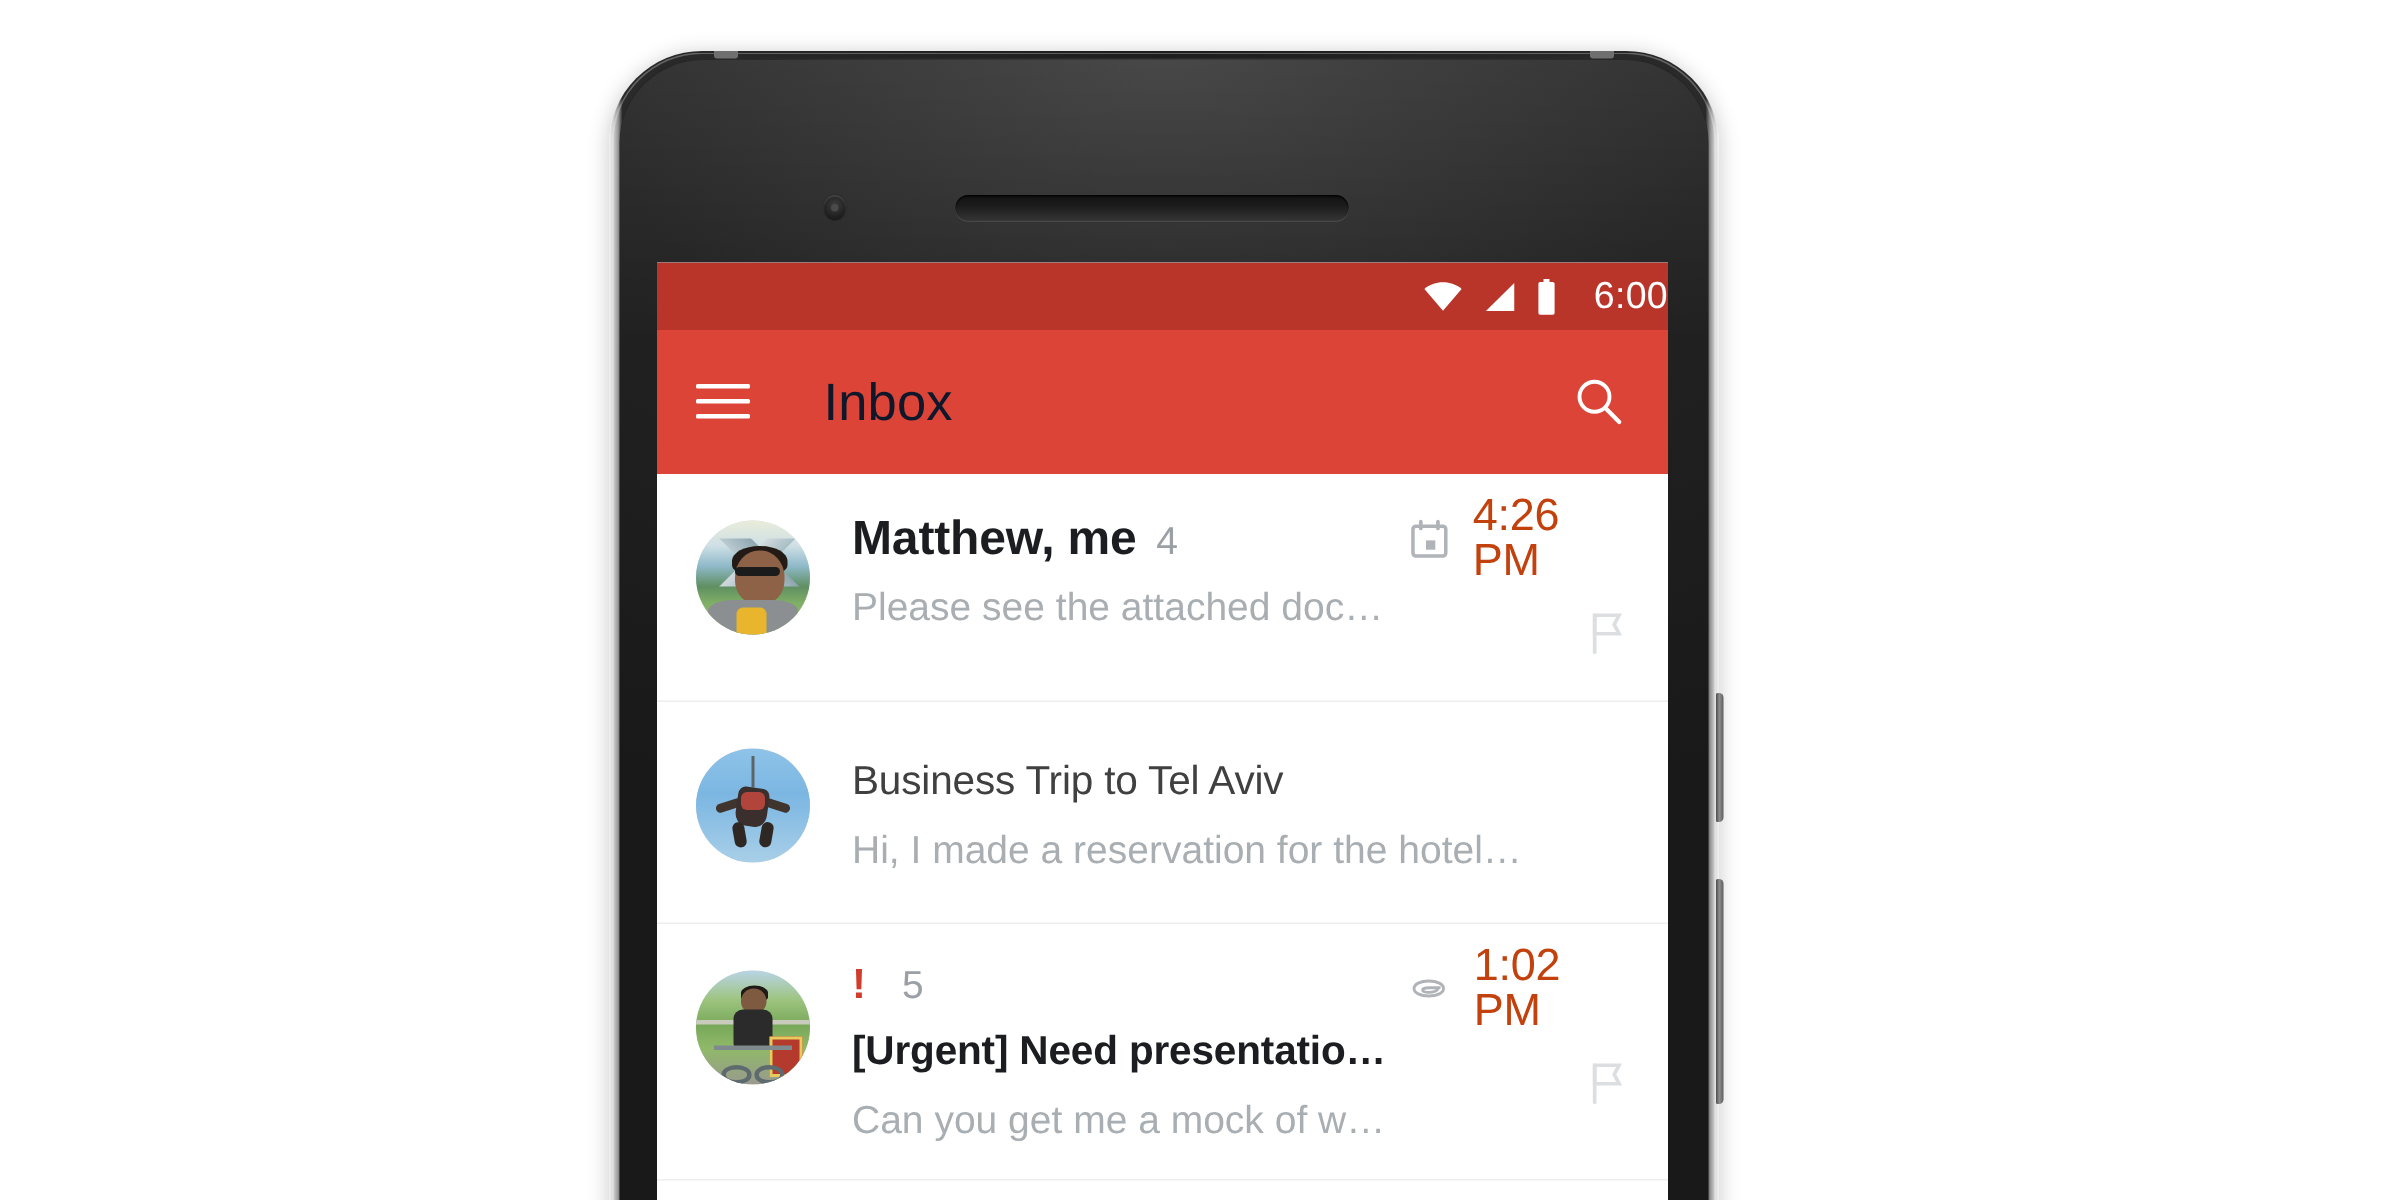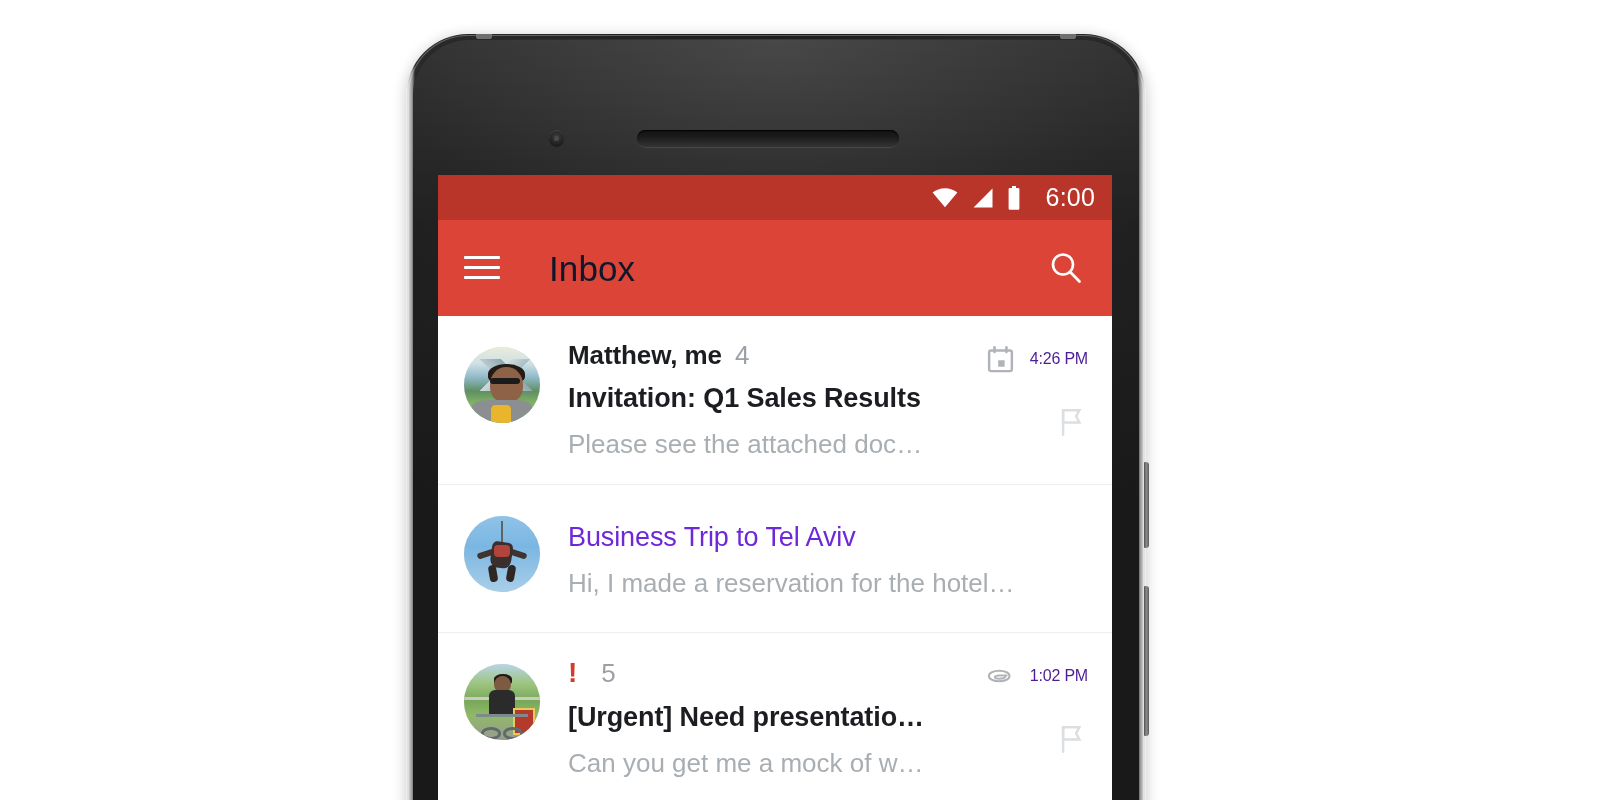--- a/index.html
+++ b/index.html
@@ -86,21 +86,20 @@
     width: 674px; height: 719px;
     background: #ffffff;
     overflow: hidden;
   }
 
   
   .statusbar {
     height: 45px;
     background: #B9352A;
     display: flex; align-items: center; justify-content: flex-end;
-    padding-right: 17px;
     box-sizing: border-box;
   }
   .status-icons { display: flex; align-items: center; gap: 13px; }
   .status-clock {
     color: #fff; font-size: 25px; letter-spacing: .2px;
     margin-left: 12px; line-height: 1;
   }
   .svg-white { display: block; }
 
   
@@ -241,41 +240,41 @@
 
   .mail-main { flex: 1 1 auto; min-width: 0; }
   .mail-line1 {
     display: flex; align-items: baseline;
     line-height: 1; margin-top: 4px;
   }
   .bang {
     color: #D23C2B; font-size: 28px; font-weight: 700;
     margin-right: 11px; line-height: 1;
   }
-  .senders { font-size: 26px; color: #222427; letter-spacing: -.1px; white-space: nowrap; }
+  .senders { font-size: 32px; color: #222427; letter-spacing: -.1px; white-space: nowrap; }
   .senders.unread { font-weight: 700; color: #1b1d20; }
   .senders.read   { font-weight: 400; color: #3d4043; }
   .count { font-size: 26px; color: #9aa0a6; margin-left: 13px; font-weight: 400; }
   .subject {
     font-size: 27px; margin-top: 15px; letter-spacing: -.1px;
     white-space: nowrap; overflow: hidden; text-overflow: ellipsis;
   }
   .subject.unread { font-weight: 700; color: #1b1d20; }
-  .subject.read   { font-weight: 400; color: #6d28d9; }
+  .subject.read   { font-weight: 400; color: #404040; }
   .snippet {
     font-size: 26px; color: #a9aeb2; margin-top: 15px; font-weight: 400;
     white-space: nowrap; overflow: hidden; text-overflow: ellipsis;
   }
 
   .mail-meta {
     flex: 0 0 auto; width: 150px; margin-left: 10px;
     display: flex; flex-direction: column; align-items: flex-end;
   }
   .meta-top { display: flex; align-items: center; gap: 14px; height: 34px; margin-top: 4px; }
-  .time { font-size: 16px; color: #4c1d95; letter-spacing: -.2px; line-height: 1; }
+  .time { font-size: 30px; color: #c2410c; letter-spacing: -.2px; line-height: 1; }
   .meta-flag { margin-top: 30px; margin-right: 2px; }
 </style>
 </head>
 <body>
 
 <div id="stage">
 
   <div class="phone">
     <div class="phone-body"></div>
     <div class="bezel-hairline"></div>
@@ -331,21 +330,20 @@
               <div class="glasses"></div>
                 <div class="body"></div>
                 <div class="shirt"></div>
             </div>
           </div>
           <div class="mail-main">
             <div class="mail-line1">
               <span class="senders unread">Matthew, me</span>
               <span class="count">4</span>
             </div>
-            <div class="subject unread">Invitation: Q1 Sales Results</div>
             <div class="snippet">Please see the attached document f…</div>
           </div>
           <div class="mail-meta">
             <div class="meta-top">
               <svg width="31" height="31" viewBox="0 0 24 24">
                 <rect x="3.2" y="5" width="17.6" height="16" rx="1.6" fill="none" stroke="#b0b4b8" stroke-width="1.9"></rect>
                 <line x1="7.4" y1="2.6" x2="7.4" y2="6.2" stroke="#b0b4b8" stroke-width="2" stroke-linecap="round"></line>
                 <line x1="16.6" y1="2.6" x2="16.6" y2="6.2" stroke="#b0b4b8" stroke-width="2" stroke-linecap="round"></line>
                 <rect x="10.2" y="12.6" width="5" height="5" fill="#b0b4b8"></rect>
               </svg>

